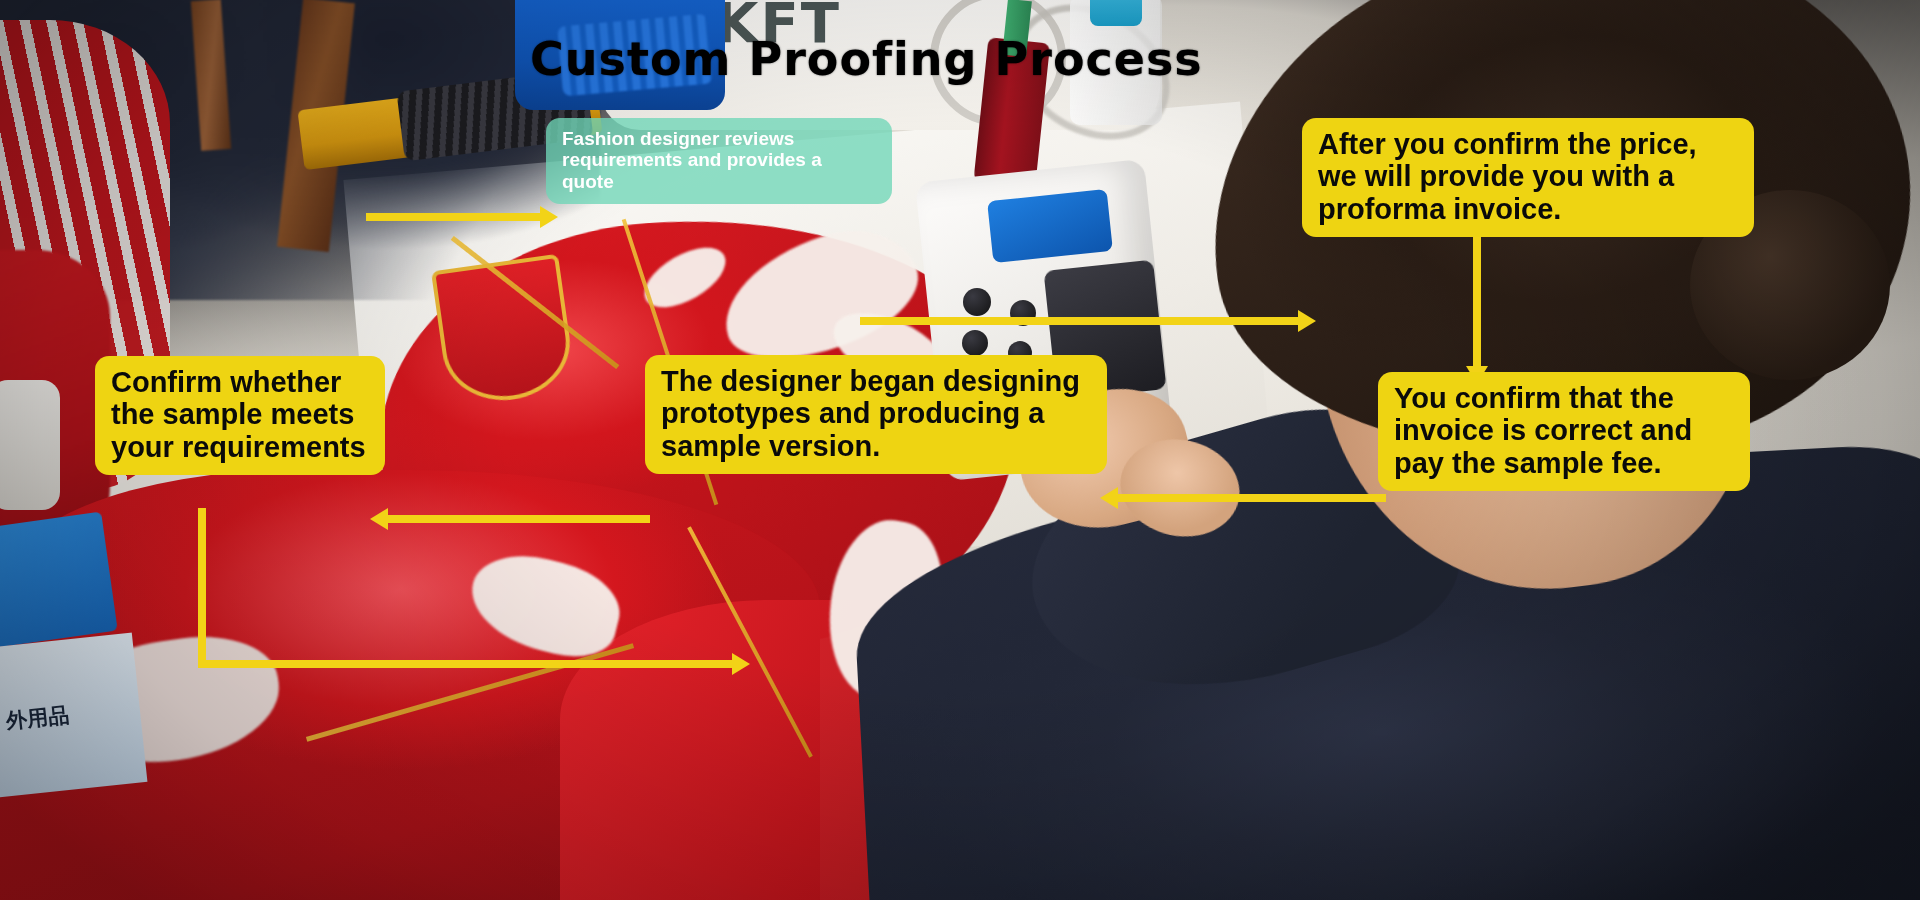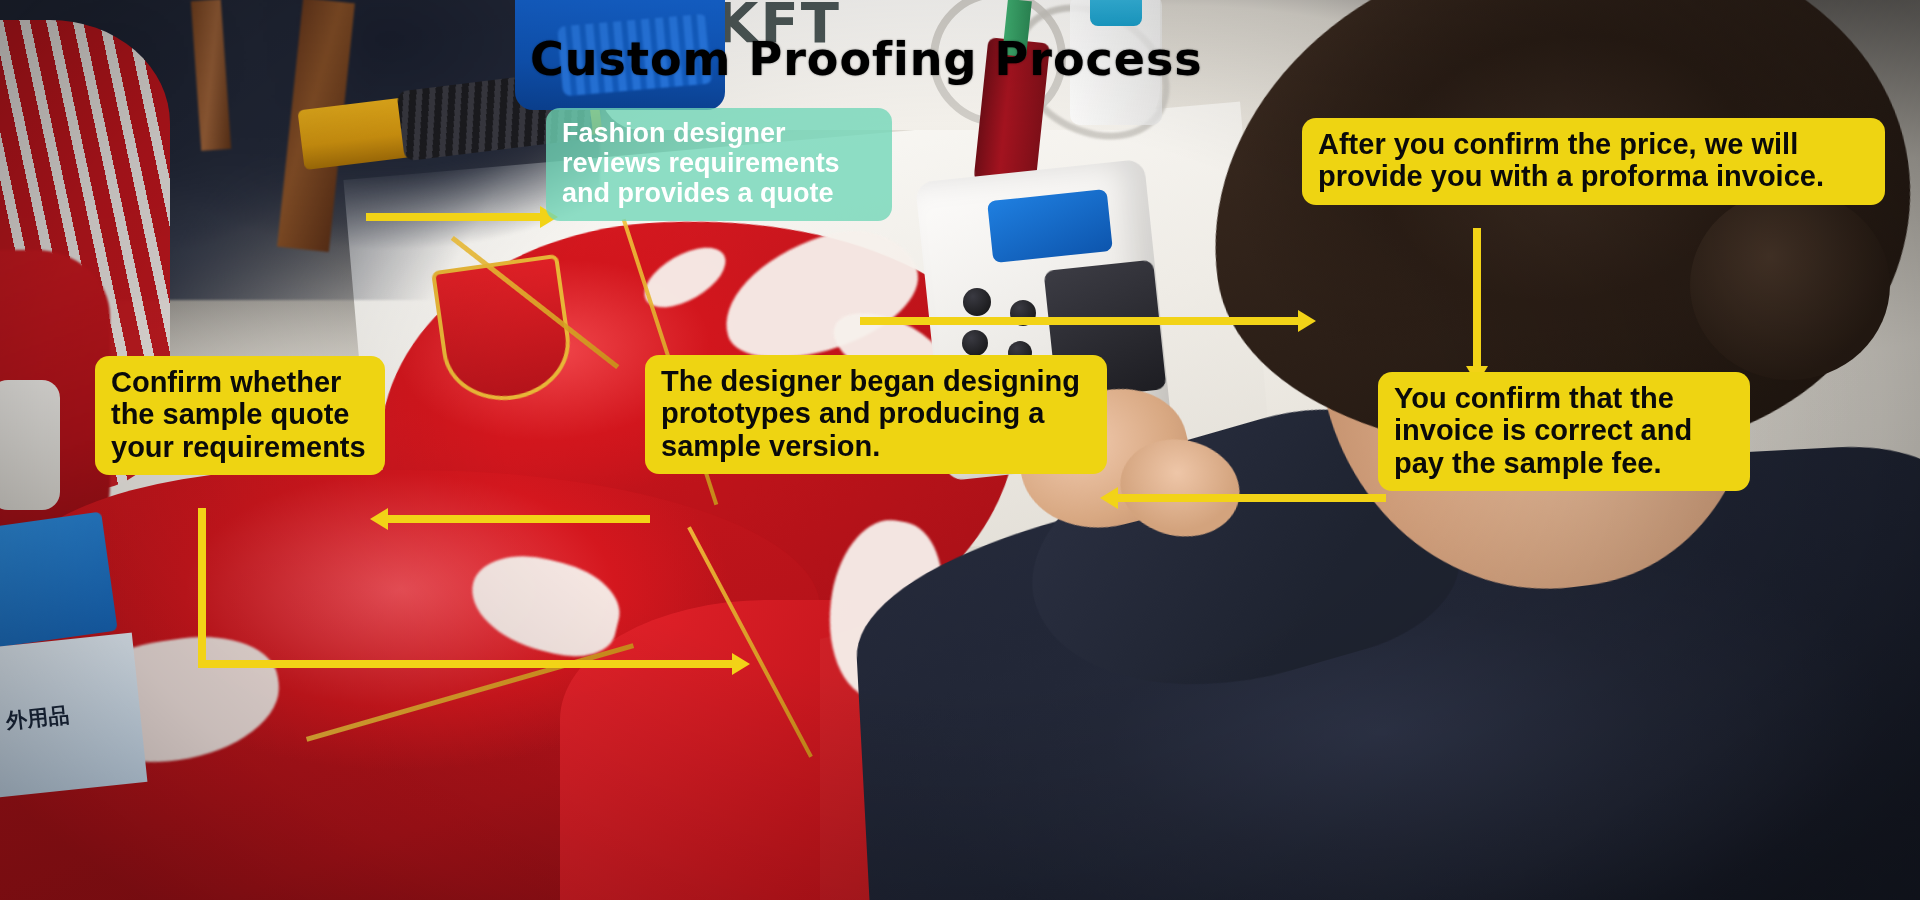--- a/index.html
+++ b/index.html
@@ -316,22 +316,22 @@
     border-radius:14px;
     box-sizing:border-box;
     font-weight:700;
     line-height:1.12;
     padding:10px 16px 12px 16px;
   }
   .box.yellow{background:#eed412;color:#0a0a0a;}
   .box.teal{background:rgba(112,214,183,.78);color:#ffffff;}
 
   #box-1{left:30px;  top:134px; width:338px; font-size:29px;}
-  #box-2{left:546px; top:108px; width:346px; font-size:27px;}
-  #box-3{left:1302px;top:118px; width:583px; font-size:29px;}
+  #box-2{left:546px; top:118px; width:346px; font-size:19px;}
+  #box-3{left:1302px;top:118px; width:452px; font-size:29px;}
   #box-4{left:95px;  top:356px; width:290px; font-size:29px;}
   #box-5{left:645px; top:355px; width:462px; font-size:29px;}
   #box-6{left:1378px;top:372px; width:372px; font-size:29px;}
   #box-7{left:735px; top:588px; width:326px; font-size:29px;}
 
   
   .arrow{position:absolute;}
   .arrow .ln{position:absolute;background:#f2d317;}
   .arrow .hd{
     position:absolute;width:0;height:0;
@@ -459,18 +459,18 @@
 
     <div class="box yellow" id="box-6">
       <span>You confirm that the invoice is correct and pay the sample fee.</span>
     </div>
 
     <div class="box yellow" id="box-5">
       <span>The designer began designing prototypes and producing a sample version.</span>
     </div>
 
     <div class="box yellow" id="box-4">
-      <span>Confirm whether the sample quote your requirements</span>
+      <span>Confirm whether the sample meets your requirements</span>
     </div>
 
 
   </div>
 </div>
 
 </body></html>

